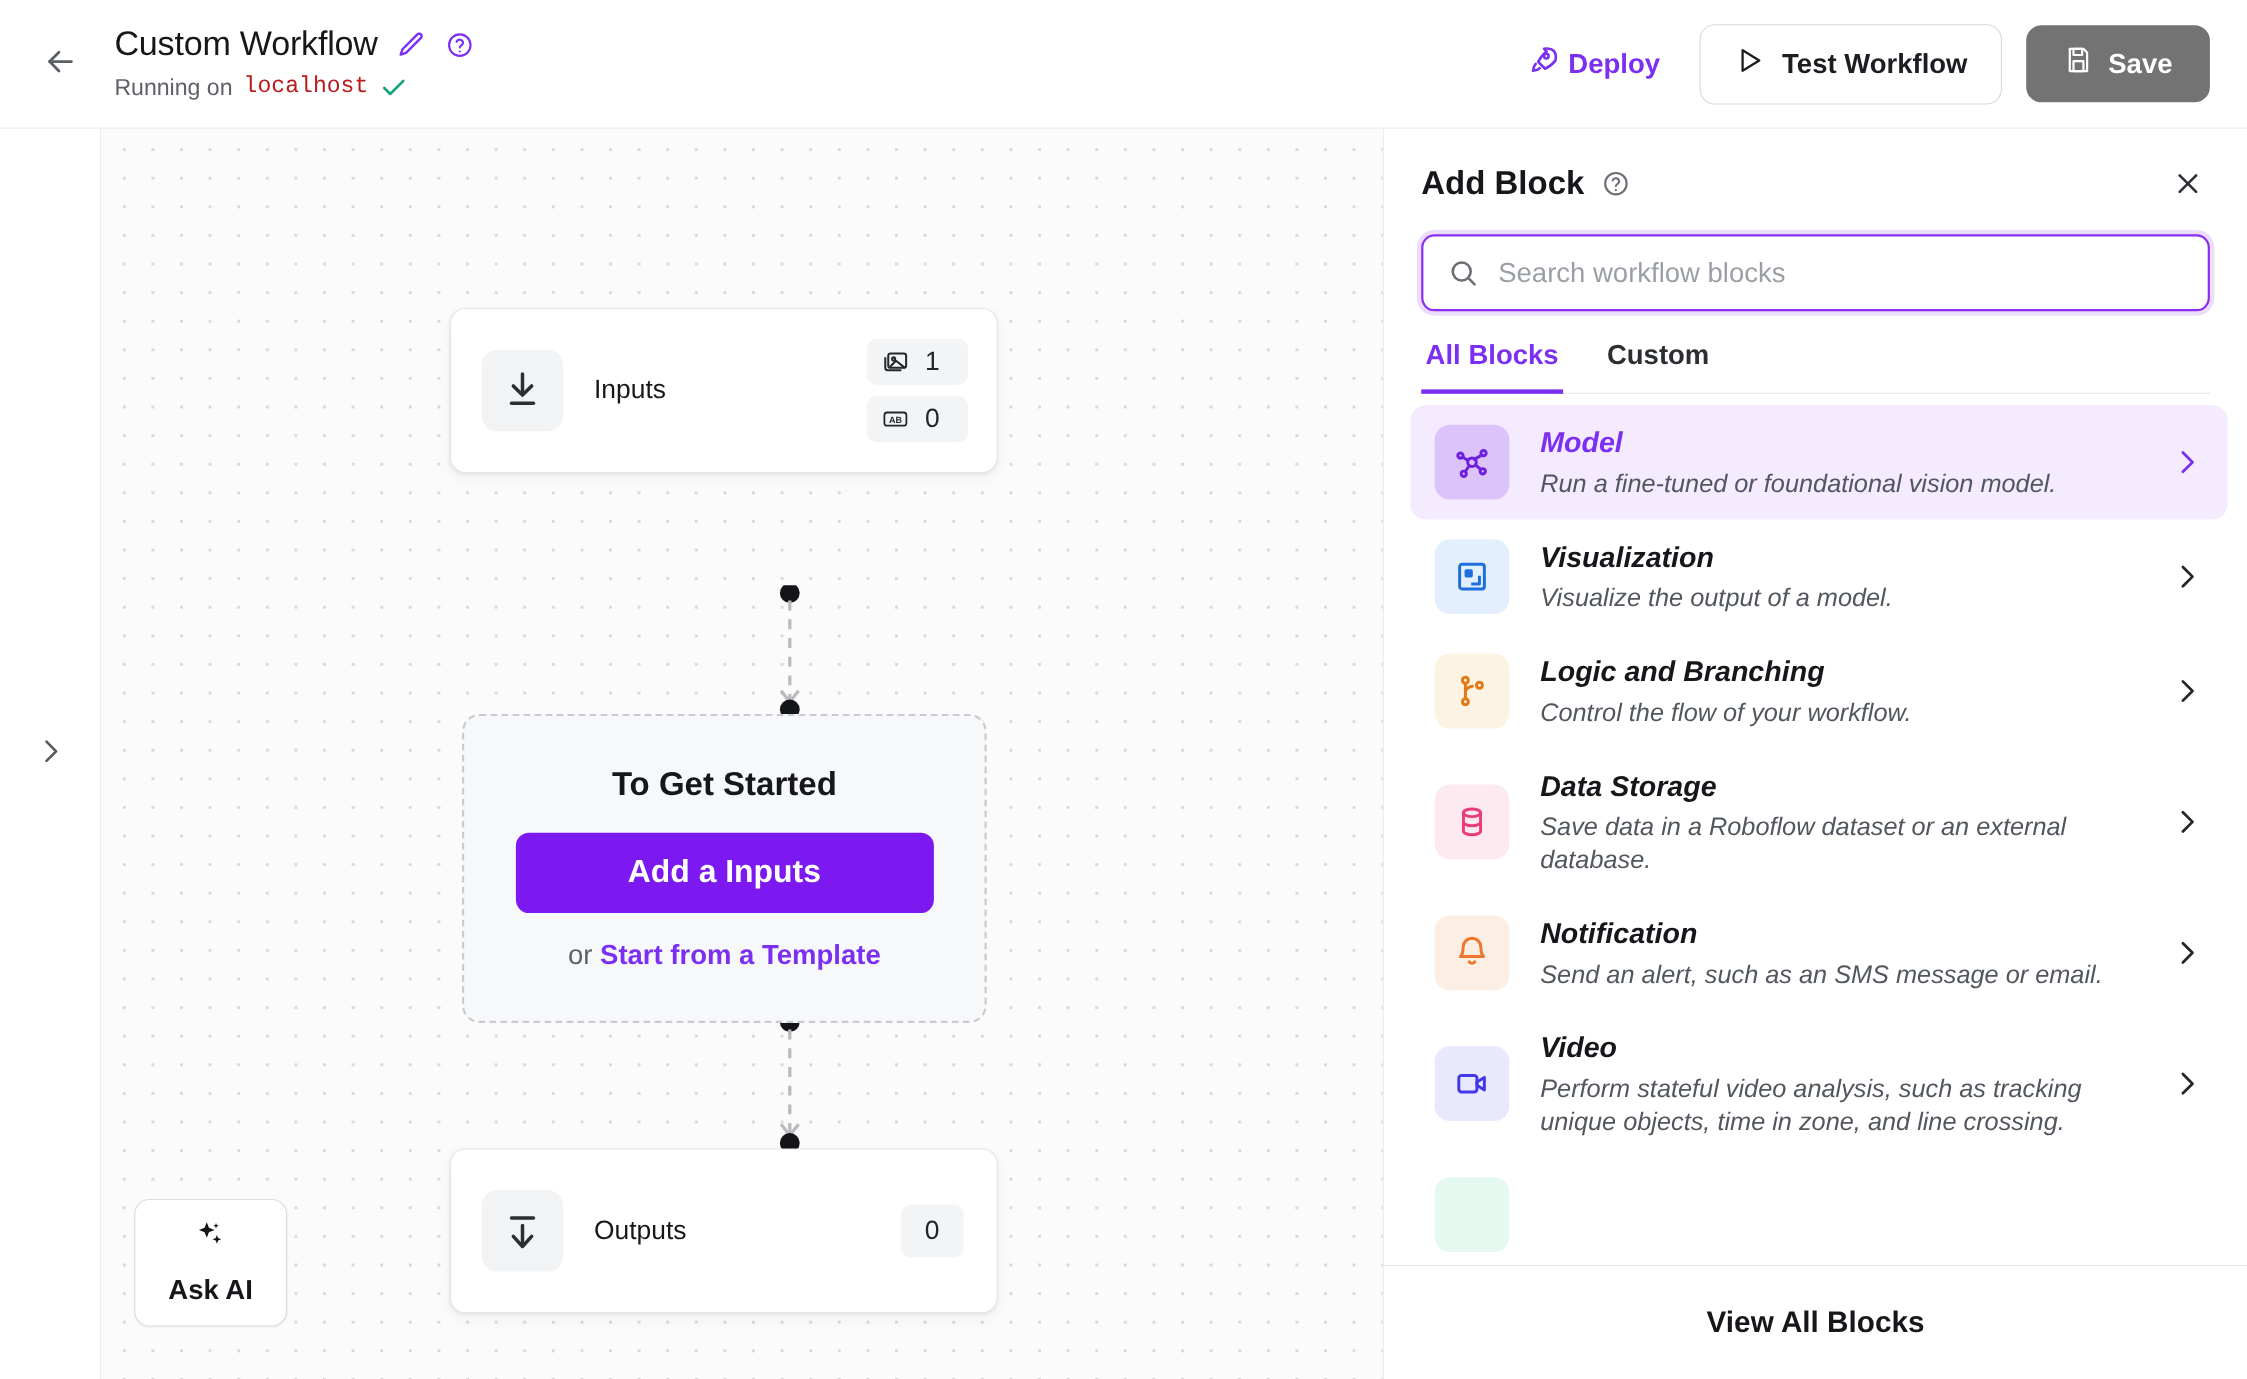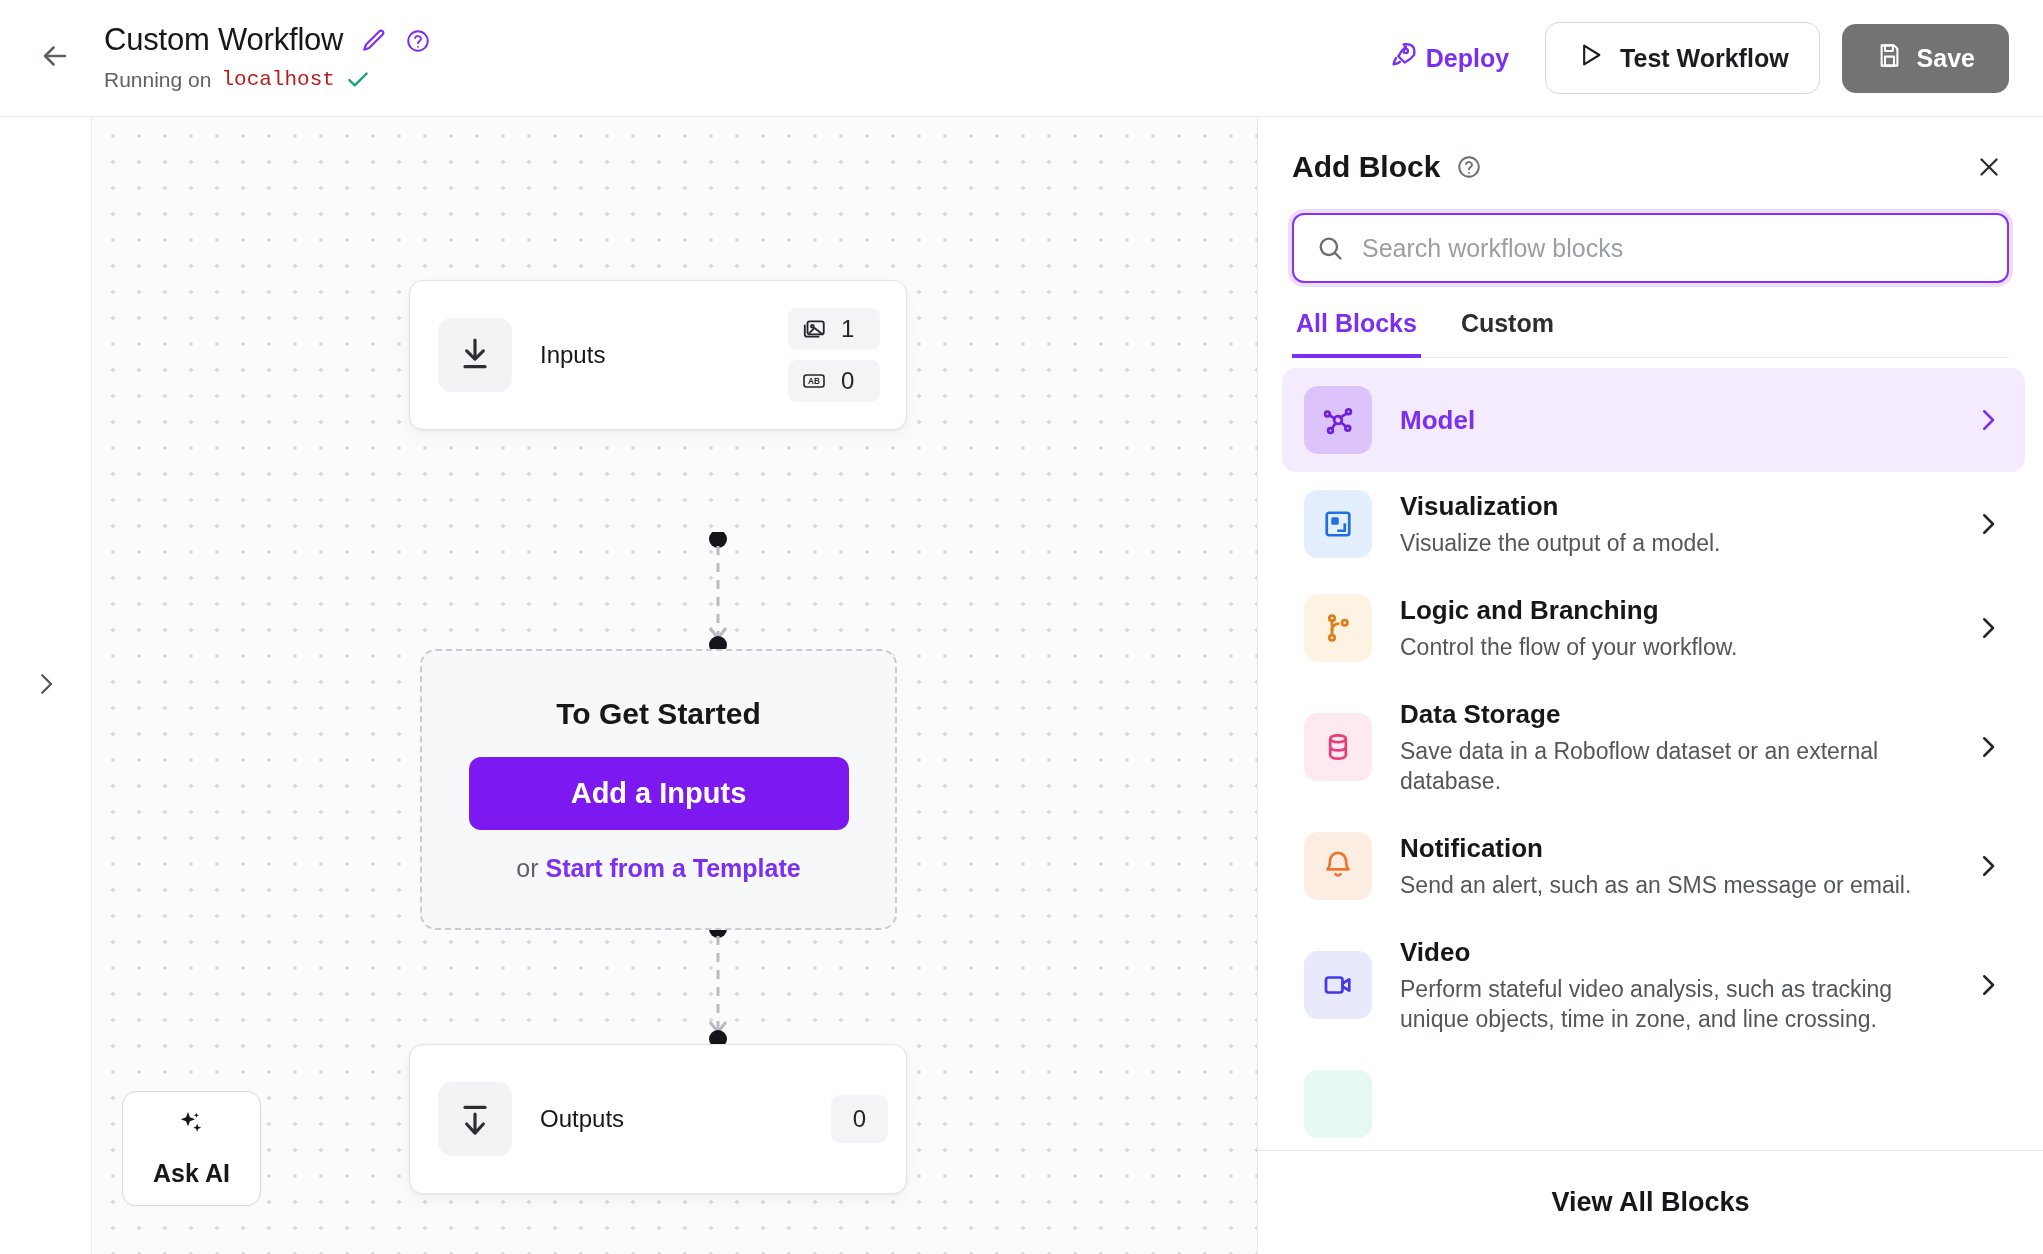--- a/index.html
+++ b/index.html
@@ -172,21 +172,21 @@
 
   .tabs { margin-top: 26px; display: flex; gap: 36px; border-bottom: 1px solid #e6e7ea; }
   .tab {
     font-size: 25px; font-weight: 700; color: #2b2e33;
     padding: 0 4px 16px 4px; cursor: pointer; border-bottom: 4px solid transparent;
     margin-bottom: -1px; background: none; border-left: none; border-right: none; border-top: none;
     font-family: "Liberation Sans", sans-serif;
   }
   .tab.active { color: #7b2ff2; border-bottom-color: #7b2ff2; }
 
-  .block-list { flex: 1 1 auto; overflow-y: auto; padding: 10px 18px 0 24px; position: relative; }
+  .block-list { flex: 1 1 auto; overflow-y: auto; padding: 10px 18px 0 24px; position: relative; font-style: italic; }
   .block-row {
     display: flex; align-items: center; gap: 28px;
     padding: 18px 22px; border-radius: 14px; cursor: pointer;
   }
   .block-row.active { background: #f4ecfe; }
   .blk-icon {
     width: 68px; height: 68px; flex: 0 0 68px; border-radius: 14px;
     display: flex; align-items: center; justify-content: center;
   }
   .blk-text { flex: 1 1 auto; min-width: 0; }
@@ -348,21 +348,21 @@
       </div>
 
       <div class="start-card" style="left:328px; top:532px; width:477px; height:281px;">
         <div class="start-title">To Get Started</div>
         <button class="add-block-btn">Add a Inputs</button>
         <div class="start-or">
           <span>or </span><a>Start from a Template</a>
         </div>
       </div>
 
-      <div class="node" style="left:317px; top:927px; width:498px; height:150px; padding:0 18px 0 28px;">
+      <div class="node" style="left:317px; top:927px; width:498px; height:150px; padding:0 30px 0 28px;">
         <div class="node-io-icon">
           <svg width="40" height="40" viewBox="0 0 24 24" fill="none" stroke="currentColor" stroke-width="1.9" stroke-linecap="round" stroke-linejoin="round">
               <line x1="6" y1="5" x2="18" y2="5"></line>
               <line x1="12" y1="9" x2="12" y2="20"></line>
               <polyline points="7 15 12 20.5 17 15"></polyline>
             </svg>
         </div>
         <span class="node-label" style="margin-left:28px;">Outputs</span>
         <span class="badge-single" style="margin-left:auto;">0</span>
       </div>
@@ -425,20 +425,21 @@
                 <circle cx="18.5" cy="17.5" r="1.6"></circle>
                 <circle cx="7" cy="19" r="1.6"></circle>
                 <line x1="9.6" y1="11" x2="6.3" y2="8.8"></line>
                 <line x1="13.4" y1="10.3" x2="17.9" y2="7.7"></line>
                 <line x1="14.1" y1="13.6" x2="17.4" y2="16.5"></line>
                 <line x1="10.4" y1="14" x2="8" y2="17.6"></line>
               </svg>
           </div>
           <div class="blk-text">
             <div class="blk-name">Model</div>
+            <div class="blk-desc">Run a fine-tuned or foundational vision model.</div>
           </div>
           <span class="blk-chev">
             <svg width="30" height="30" viewBox="0 0 24 24" fill="none" stroke="currentColor" stroke-width="2" stroke-linecap="round" stroke-linejoin="round">
                 <polyline points="9 5 16 12 9 19"></polyline>
               </svg>
           </span>
         </div>
 
         <div class="block-row">
           <div class="blk-icon" style="background:#e3effc;">

